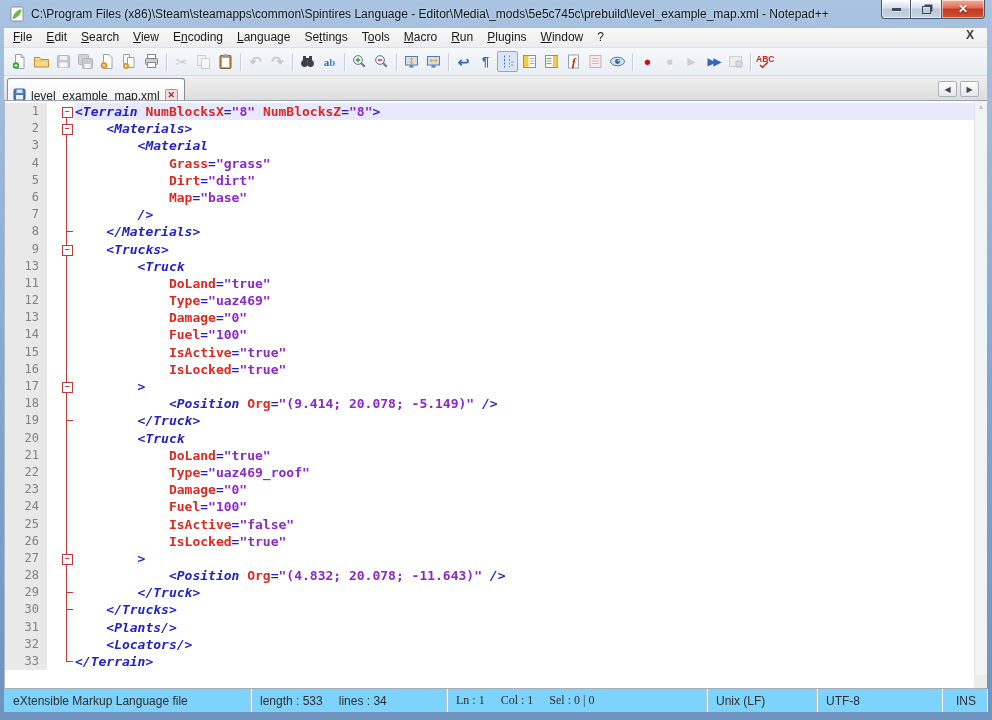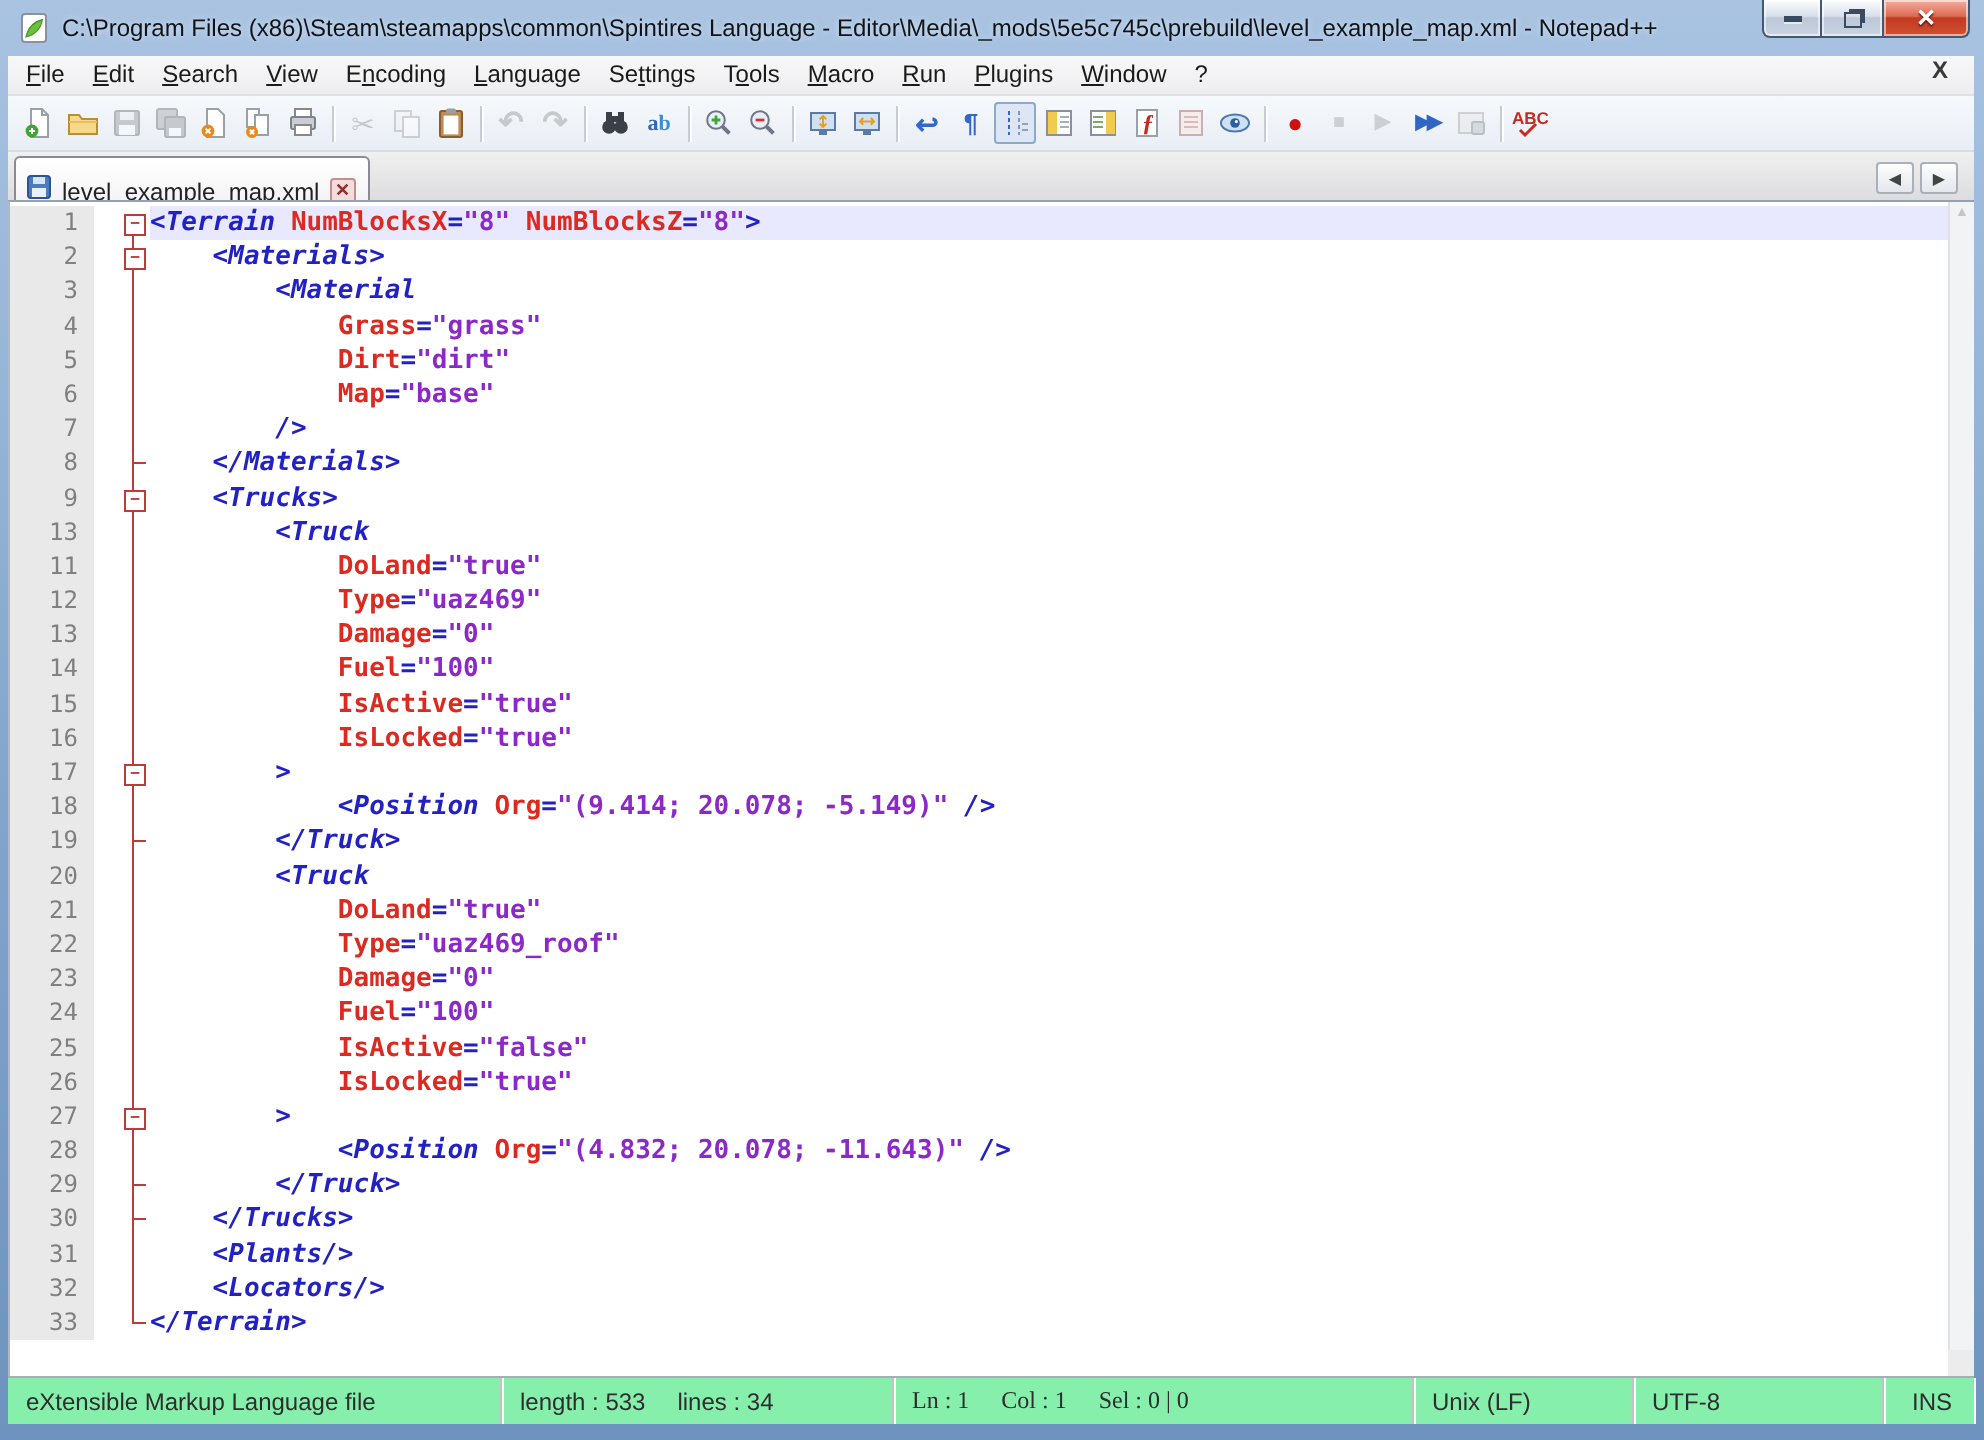--- a/index.html
+++ b/index.html
@@ -66,21 +66,21 @@
   .fold-S::after, .fold-S1::after { content:"\2212"; left:3px; top:4px; width:9px; height:9px; background:#FFF; border:1px solid #BE3B3B;
     color:#BE3B3B; font:bold 8px/7px "DejaVu Sans Mono",monospace; text-align:center; }
   .code { flex:1 1 auto; font:bold 13px/17.2px "DejaVu Sans Mono",monospace; white-space:pre; color:#333; }
   .row.cur .code { background:#E8E8FF; }
   .xt { color:#2222C4;font-style:italic; } .xa { color:#DC2A20; } .xs { color:#8C28C8; } .xp { color:#333; }
   .vscroll { width:13px; flex:0 0 auto; background:#F2F3F5; border-left:1px solid #DFE1E4; display:flex; flex-direction:column; justify-content:space-between; align-items:center; padding:2px 0; }
   .sb-arrow { font-size:7px; color:#C4C6CA; line-height:1; }
   .size-grip { position:absolute; right:0; bottom:0; width:13px; height:13px; background:#ECECEC; }
 
   
-  .statusbar { height:24px; flex:0 0 auto; display:flex; align-items:stretch; background:#86efac; border-top:1px solid #A8AEB6; font-size:12px; color:#2E2E2E; }
+  .statusbar { height:24px; flex:0 0 auto; display:flex; align-items:stretch; background:#7dd3fc; border-top:1px solid #A8AEB6; font-size:12px; color:#2E2E2E; }
   .sb-sec { display:flex; align-items:center; padding-left:9px; border-right:1px solid #C2C2C2; box-shadow:1px 0 0 #FBFBFB; gap:16px; white-space:nowrap; overflow:hidden; }
   .sb-1 { width:247px; } .sb-2 { width:196px; } .sb-3 { width:260px;font-family:Liberation Serif, serif; } .sb-4 { width:110px; } .sb-5 { width:125px; }
   .sb-6 { flex:1 1 auto; border-right:none; justify-content:flex-start; padding-left:14px; }
 </style>
 </head>
 <body>
 
 <div class="window">
 
   <div class="titlebar">

